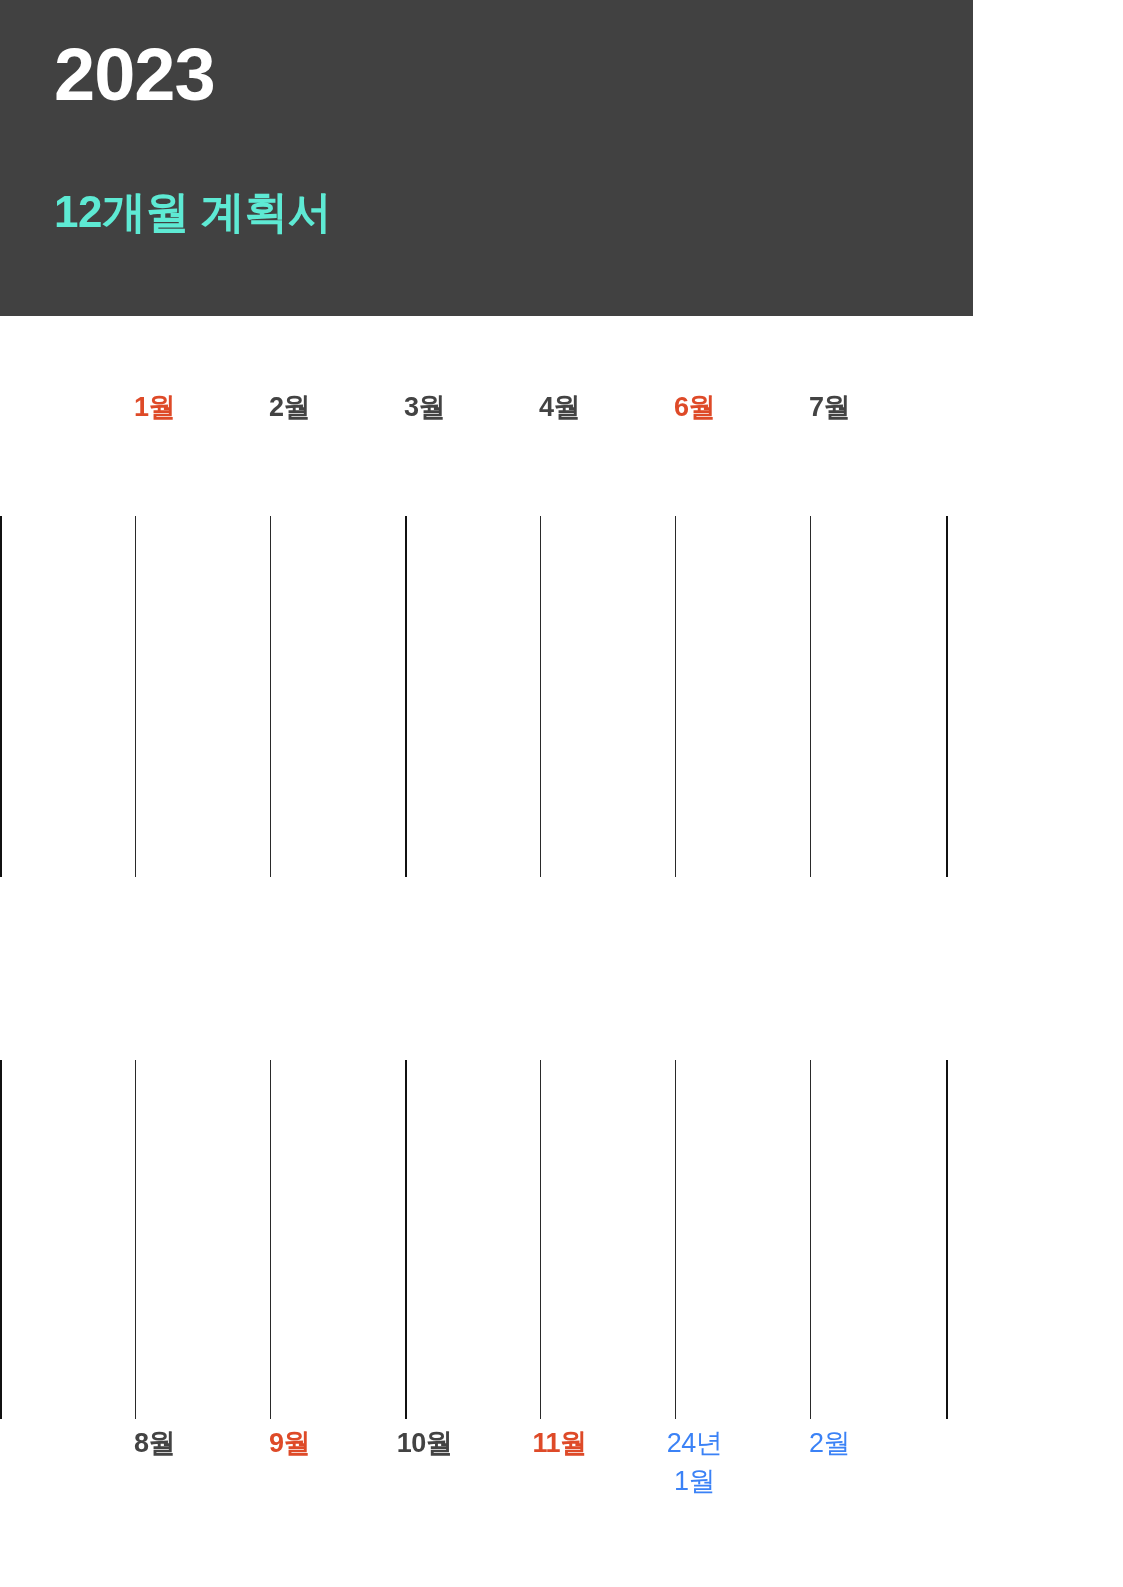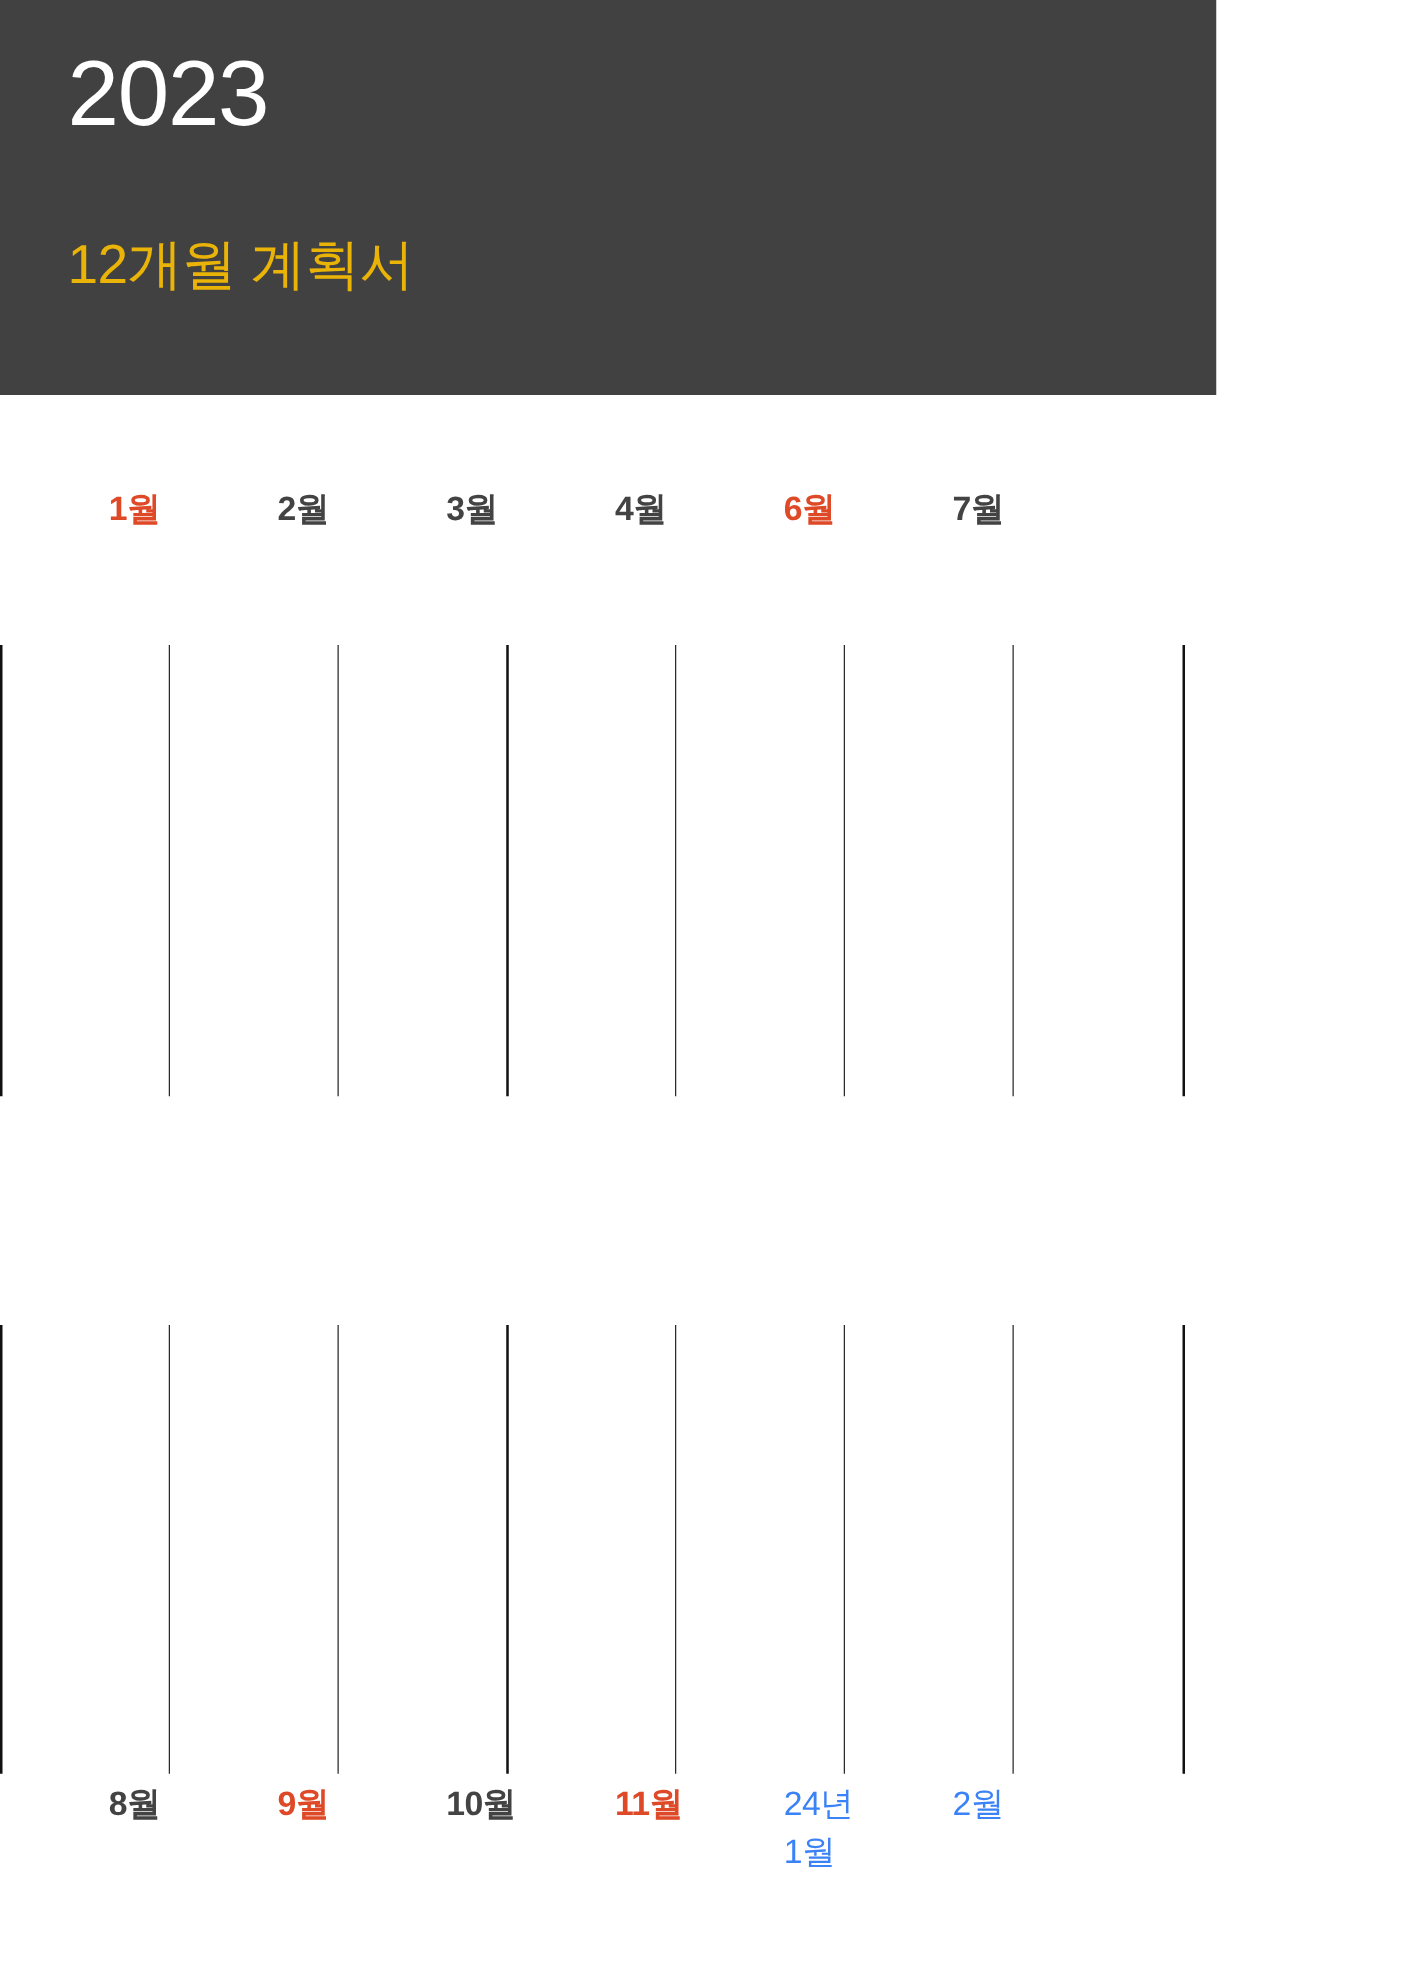--- a/index.html
+++ b/index.html
@@ -28,33 +28,33 @@
     top: 0;
     width: 973px;
     height: 316px;
     background: #414141;
   }
   .header-year {
     position: absolute;
     left: 54px;
     top: 38px;
     font-size: 74px;
-    font-weight: normal;
+    font-weight: bold;
     line-height: 1;
     color: #ffffff;
     letter-spacing: -1px;
   }
   .header-subtitle {
     position: absolute;
     left: 54px;
     top: 186px;
     font-size: 44px;
-    font-weight: normal;
+    font-weight: bold;
     line-height: 1.2;
-    color: #eab308;
+    color: #5eead4;
     letter-spacing: -0.5px;
   }
 
   
   .planner {
     position: absolute;
     left: 0;
     top: 316px;
     width: 1123px;
   }
@@ -72,21 +72,21 @@
     width: 948px;
     display: flex;
     height: 90px;
   }
   .row-1 .labels { top: 72px; }
   .row-2 .labels { top: 547px; }
 
   .label-cell {
     width: 135px;
     flex: 0 0 135px;
-    text-align: left;
+    text-align: center;
     font-size: 27px;
     font-weight: bold;
     line-height: 1.42;
     color: #434343;
     letter-spacing: -0.5px;
     white-space: pre-line;
   }
   .label-cell.accent { color: #DE4A28; }
   .label-cell.light { font-weight: normal; color: #3b82f6; }
   .rule {

